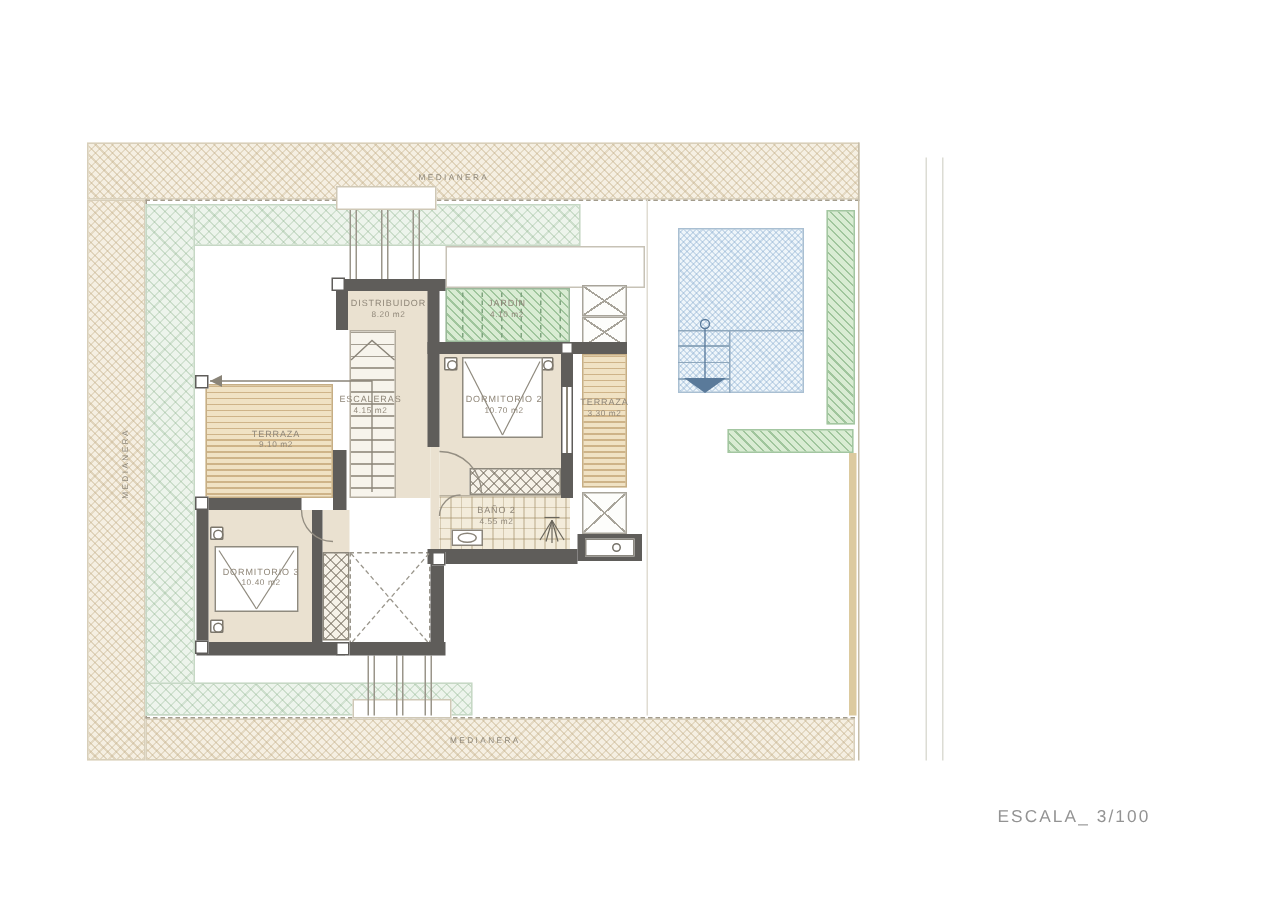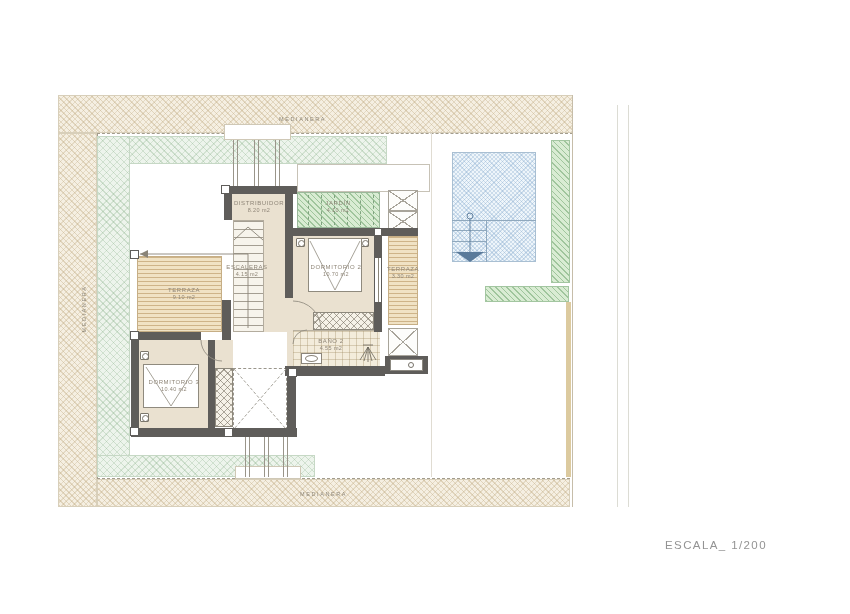--- a/index.html
+++ b/index.html
@@ -245,14 +245,14 @@
   </div>
   <div class="rlabel" style="left:331px;top:338px;">
     <span class="rname">BAÑO 2</span>
     <span class="rarea">4.55 m2</span>
   </div>
   <div class="rlabel" style="left:174px;top:379px;">
     <span class="rname">DORMITORIO 3</span>
     <span class="rarea">10.40 m2</span>
   </div>
 
-  <div class="scale" style="left:665px;top:539px;">ESCALA_ 1/200</div>
+  <div class="scale" style="left:665px;top:539px;">ESCALA_ 3/100</div>
 </div>
 
 </body></html>

